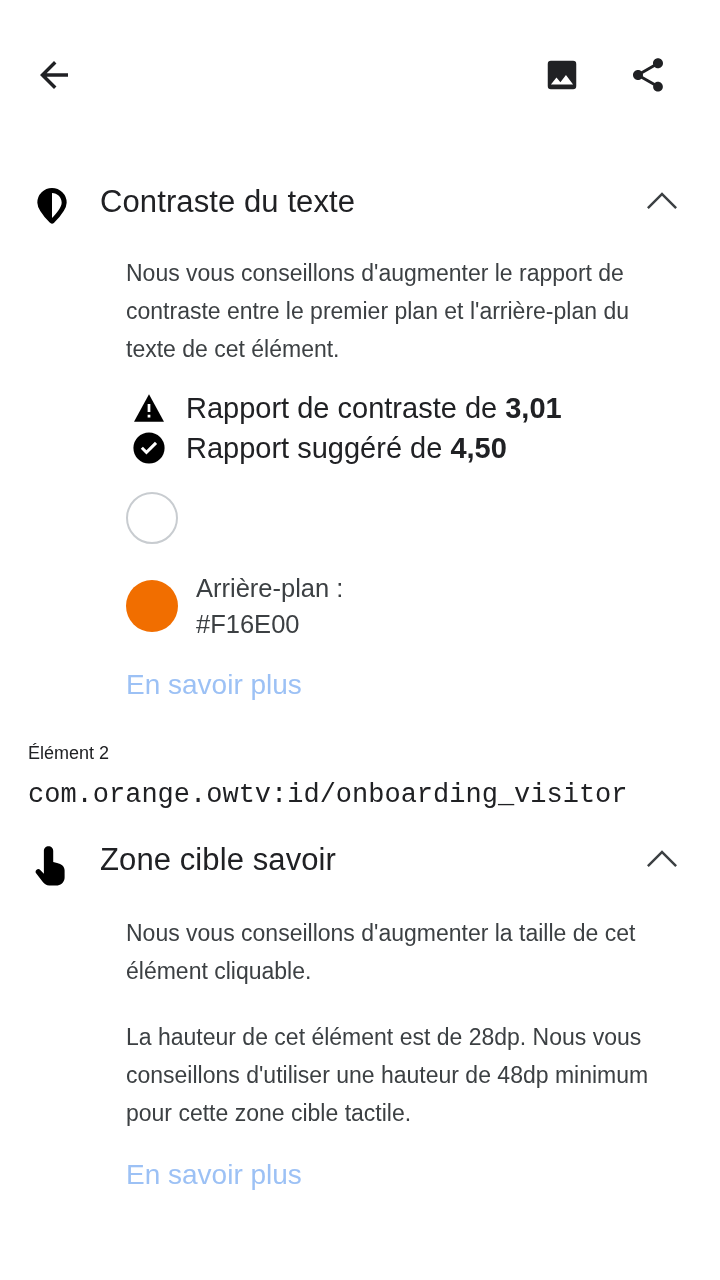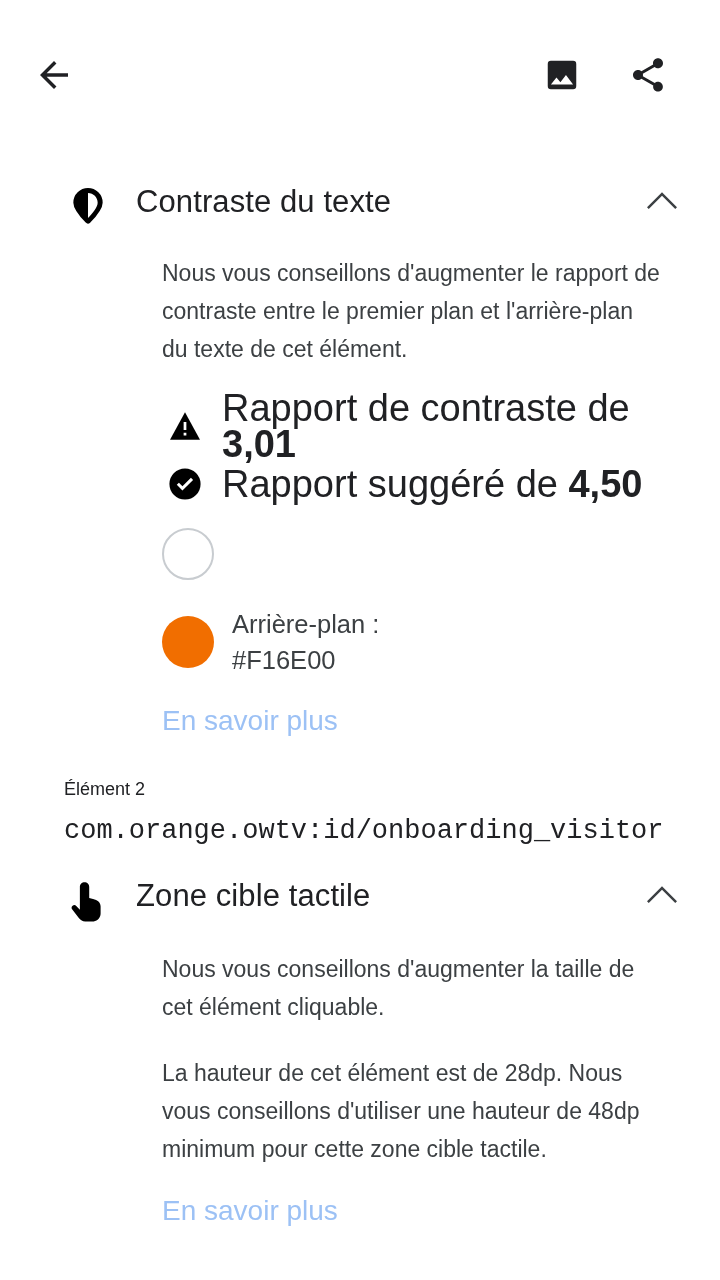--- a/index.html
+++ b/index.html
@@ -40,21 +40,20 @@
   .appbar .action:last-child { margin-right: 16px; }
 
   
   .content {
     position: absolute;
     top: 150px;
     left: 0;
     width: 708px;
     height: 1130px;
     overflow: hidden;
-    padding-left: 36px;
   }
 
   .clipped-top {
     height: 6px;
     overflow: hidden;
   }
 
   
   .section {
     padding: 0 24px 0 24px;
@@ -105,21 +104,21 @@
     align-items: center;
     margin-top: 22px;
   }
   .ratio-row.second { margin-top: 4px; }
   .ratio-ico {
     width: 46px; min-width: 46px;
     display: flex; align-items: center; justify-content: center;
     margin-right: 14px;
   }
   .ratio-text {
-    font-size: 38px;
+    font-size: 29px;
     line-height: 36px;
     color: #202124;
   }
   .ratio-text b { font-weight: bold; }
 
   .color-row {
     display: flex;
     align-items: center;
     margin-top: 26px;
   }
@@ -253,21 +252,21 @@
       <div class="elem-id">com.orange.owtv:id/onboarding_visitor</div>
     </div>
 
     <div class="section">
       <div class="sec-head">
         <div class="sec-icon">
           <svg width="38" height="42" viewBox="0 0 22 24" aria-hidden="true">
             <path d="M9 1.2c1.5 0 2.7 1.2 2.7 2.7v6.4l2.2.5c2.6.6 4.4 1.9 4.4 4.4v4c0 2.3-1.6 4.3-4 4.6H9.4c-1.6 0-2.6-.6-3.6-1.8l-4-5.2c-.5-.7-.4-1.6.3-2.1.7-.5 1.6-.4 2.1.2L6.3 17V3.9c0-1.5 1.2-2.7 2.7-2.7z" fill="#000000"></path>
           </svg>
         </div>
-        <div class="sec-title">Zone cible tactile</div>
+        <div class="sec-title">Zone cible savoir</div>
         <div class="chev">
           <svg width="30" height="18" viewBox="0 0 24 14" aria-hidden="true">
             <path d="M1.4 13.4L12 2.8l10.6 10.6 1.4-1.4L12 0 0 12z" fill="#3c4043"></path>
           </svg>
         </div>
       </div>
 
       <div class="sec-body">
         <div class="para">Nous vous conseillons d'augmenter la taille de cet élément cliquable.</div>
         <div class="para">La hauteur de cet élément est de 28dp. Nous vous conseillons d'utiliser une hauteur de 48dp minimum pour cette zone cible tactile.</div>

